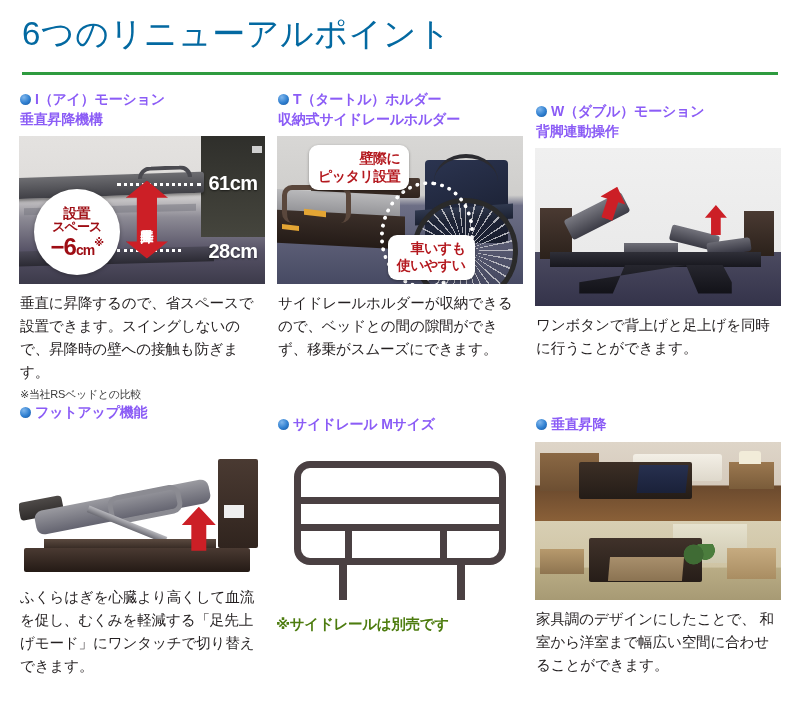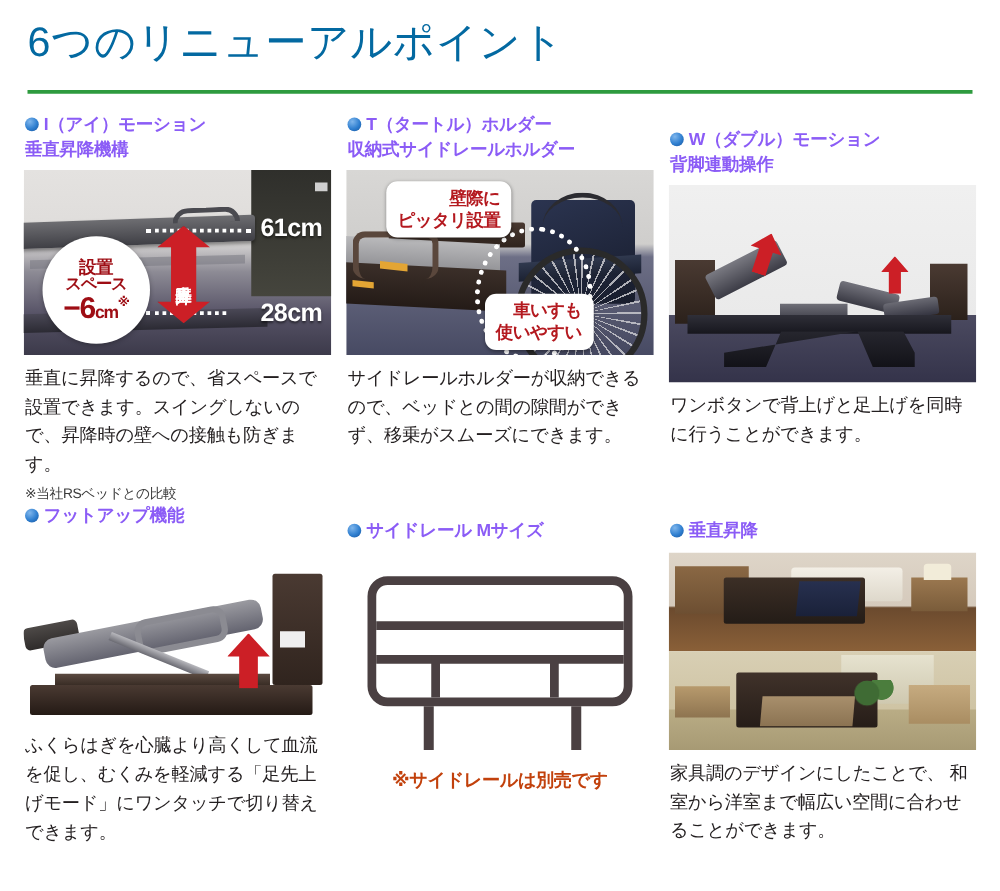--- a/index.html
+++ b/index.html
@@ -216,21 +216,21 @@
   .p6 .sidetblJ{position:absolute;left:2%;top:36%;width:18%;height:32%;
     background:linear-gradient(180deg,#b79a6d,#8e7450);}
 
   
   .body-text{
     font-size:14.6px;line-height:1.58;color:#231f20;margin:7px 2px 0 2px;
     letter-spacing:-.2px;text-align:left;
   }
   .small-note{font-size:11px;color:#3a3a3a;margin:3px 2px 0 2px;letter-spacing:-.3px;}
   .center-note{
-    font-size:14.5px;font-weight:700;color:#c2410c;text-align:center;
+    font-size:14.5px;font-weight:700;color:#4d7c0f;
     margin:14px 0 0 0;letter-spacing:-.3px;
   }
 </style>
 </head>
 <body>
 
 <div class="page">
 
   <h1 class="page-title">6つのリニューアルポイント</h1>
   <div class="title-rule"></div>

